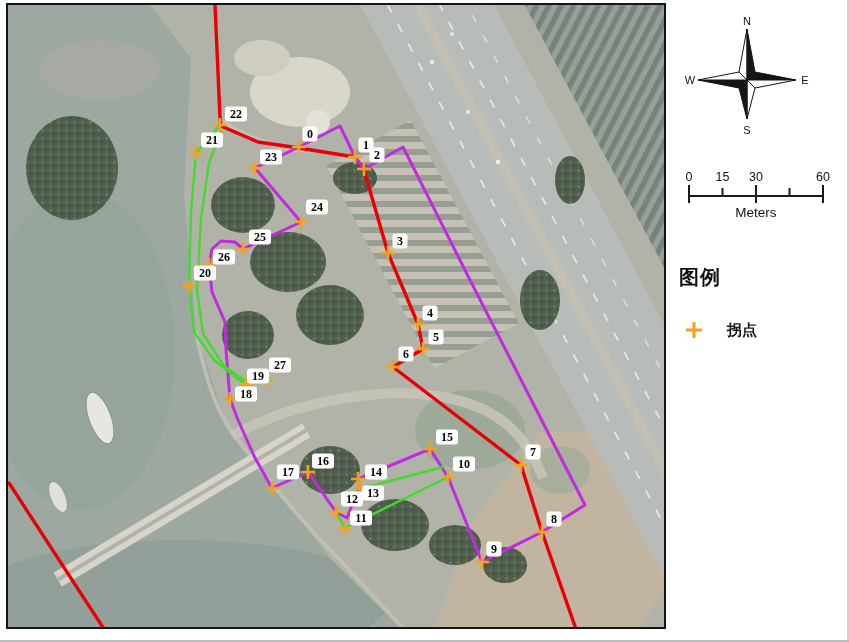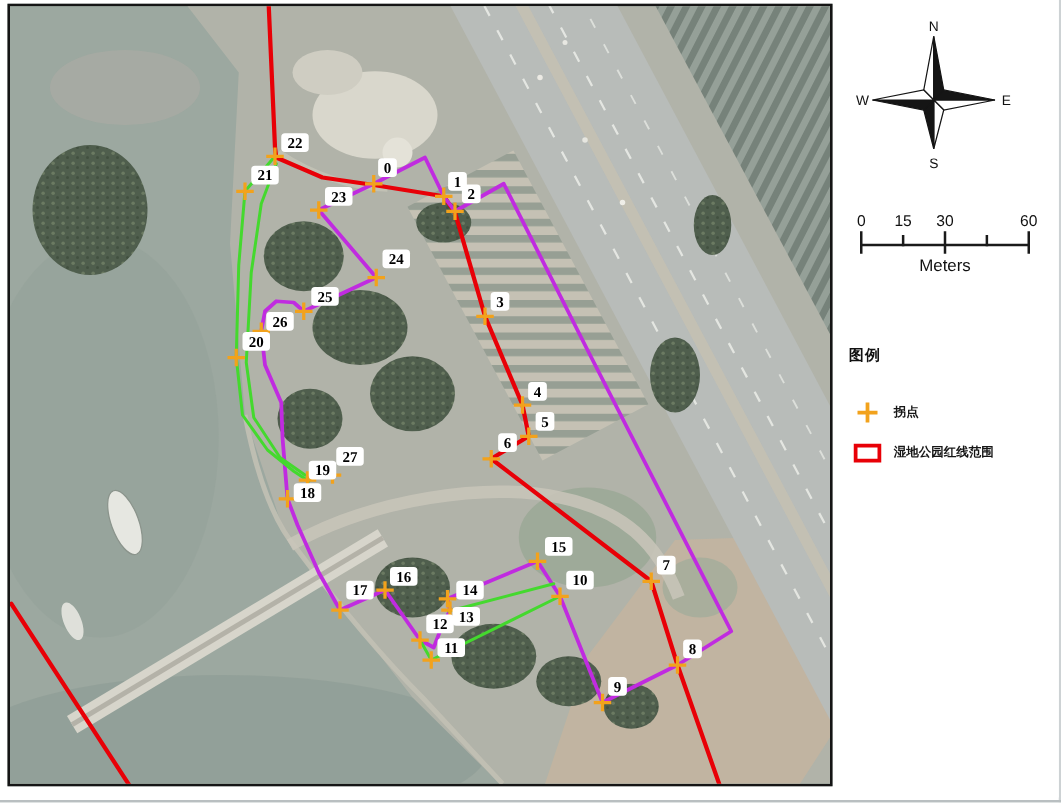--- a/index.html
+++ b/index.html
@@ -12,27 +12,27 @@
     position:absolute;left:6px;top:3px;width:660px;height:626px;
     border:2px solid #151515;box-sizing:border-box;background:#9ca8a0;
   }
   .map-frame svg{display:block;}
   .side-panel{
     position:absolute;left:669px;top:0;width:178px;height:638px;background:#ffffff;
   }
   .compass{position:absolute;left:14px;top:14px;}
   .scalebar{position:absolute;left:6px;top:170px;}
   .legend-title{
-    position:absolute;left:10px;top:276px;font-size:12px;font-weight:bold;color:#111;
+    position:absolute;left:10px;top:264px;font-size:20px;font-weight:bold;color:#111;
     letter-spacing:1px;
     text-align:center;
   }
   .legend-row{position:absolute;left:8px;display:flex;align-items:center;height:24px;}
   .legend-sym{width:34px;display:flex;justify-content:center;align-items:center;}
-  .legend-label{margin-left:4px;font-size:10px;font-weight:bold;color:#161616;white-space:nowrap;}
+  .legend-label{margin-left:16px;font-size:15px;font-weight:bold;color:#161616;white-space:nowrap;}
   .sym-rect{width:22px;height:15px;background:#fff;box-sizing:border-box;}
   .sym-line{width:26px;border-radius:2px;}
   svg text{user-select:none;}
 </style>
 </head>
 <body>
 
 <div class="screen">
 
   <div class="map-frame">
@@ -312,22 +312,16 @@
 
     <div class="legend-row" style="top:318px;">
       <div class="legend-sym">
         <svg width="20" height="20" viewBox="0 0 20 20">
           <path id="leg-cross" d="M2,10 H18 M10,2 V18" stroke="#f2a21c" stroke-width="3" fill="none"></path>
         </svg>
       </div>
       <div class="legend-label">拐点</div>
     </div>
 
-    <div class="legend-row" style="top:350px;">
-      <div class="legend-sym">
-        <div id="leg-rect" class="sym-rect" style="border:3.2px solid #e80007;"></div>
-      </div>
-      <div class="legend-label">湿地公园红线范围</div>
-    </div>
 
 
   </div>
 </div>
 
 </body></html>

